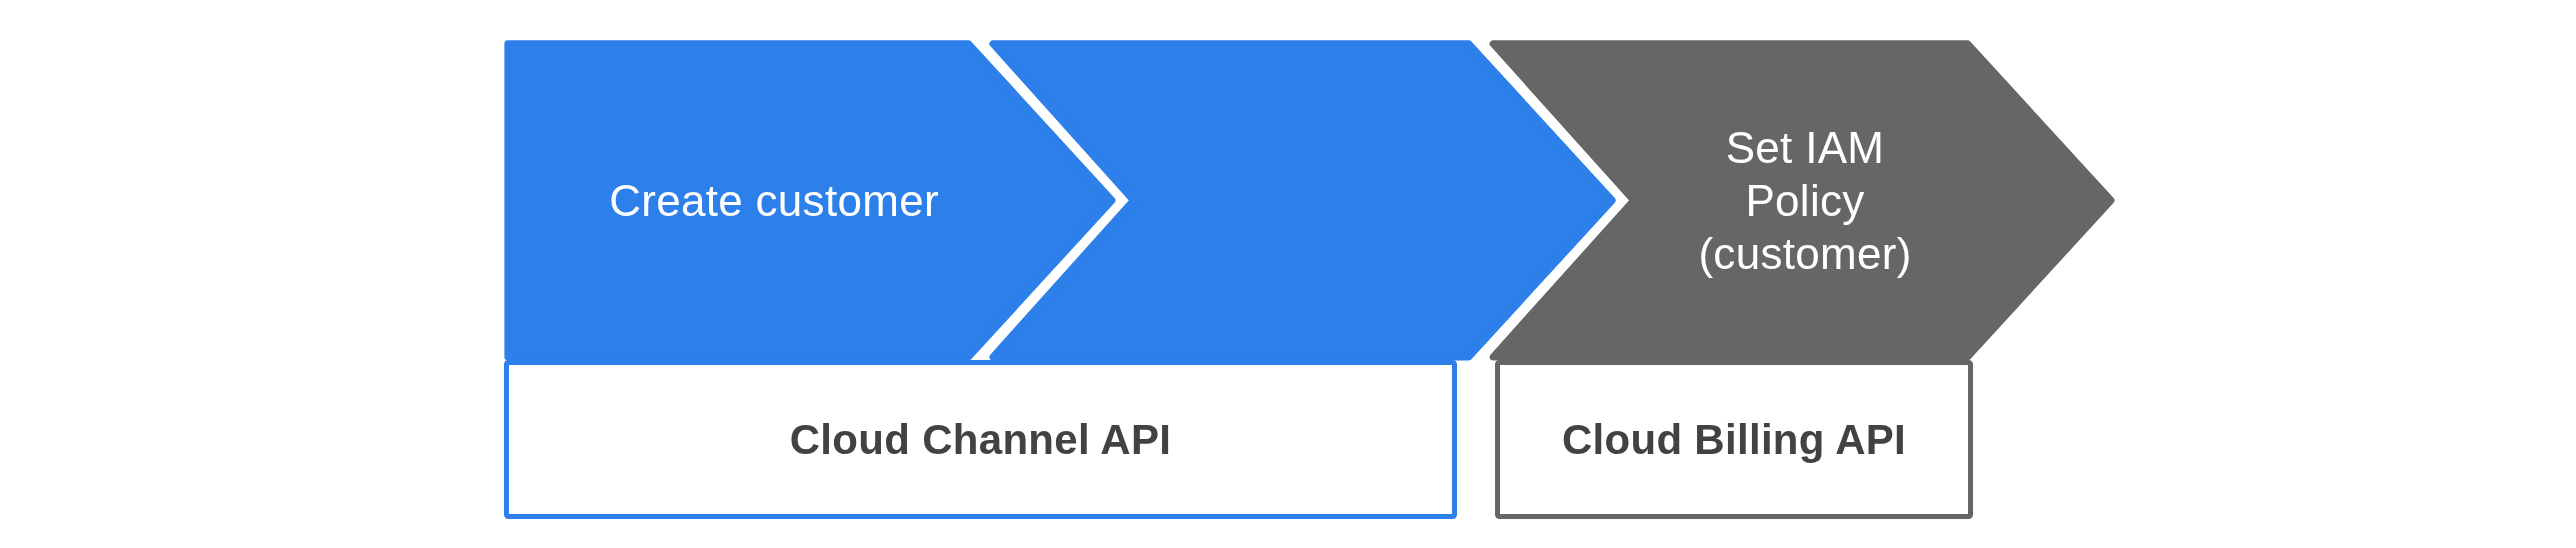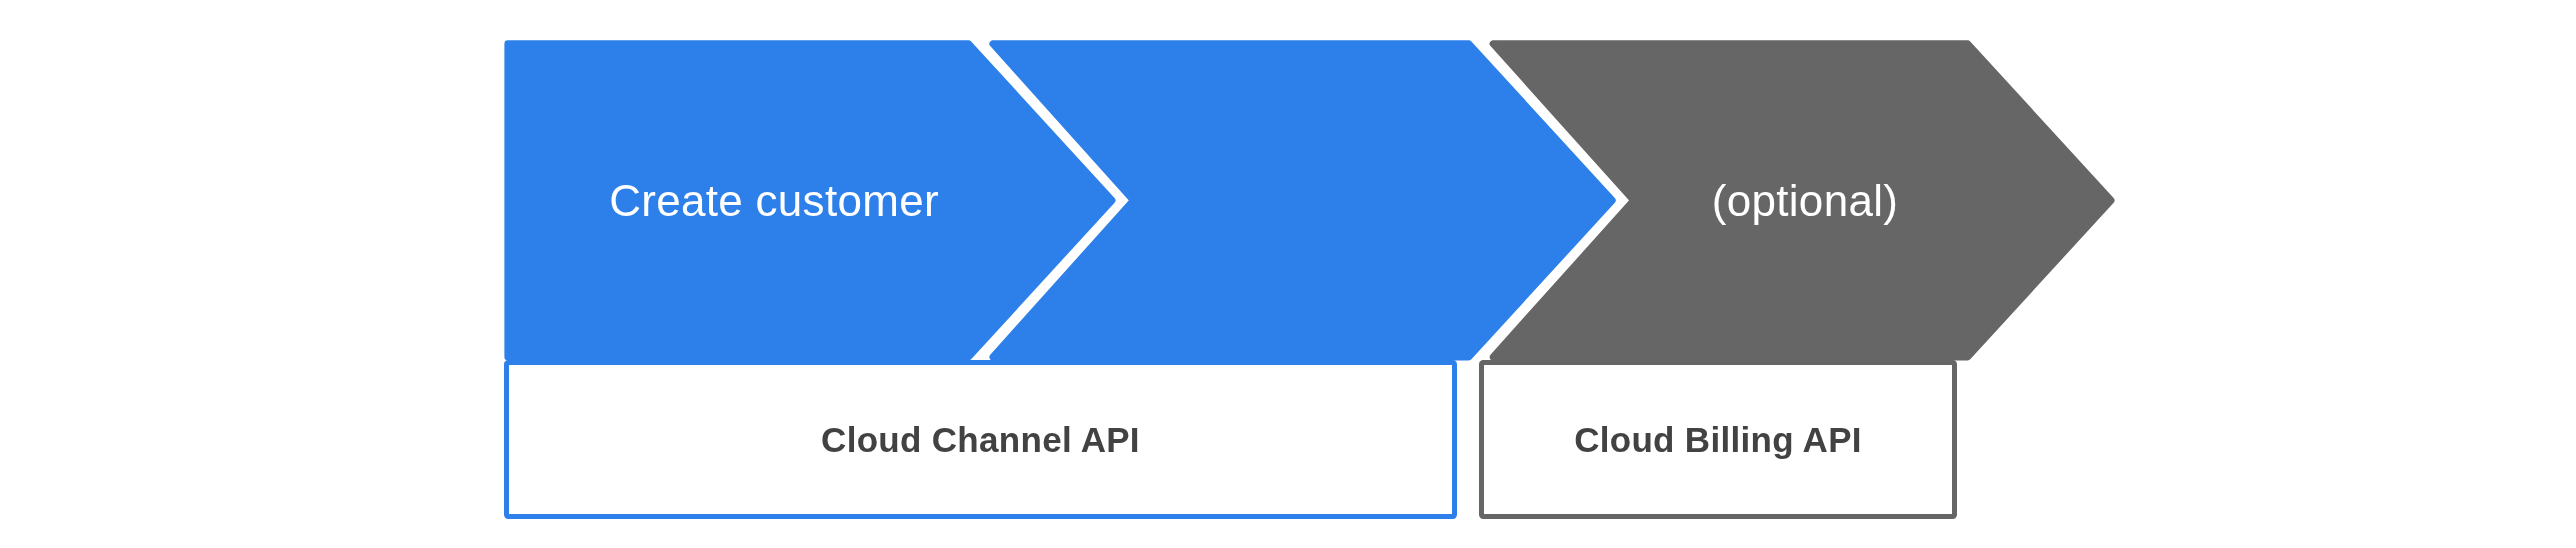--- a/index.html
+++ b/index.html
@@ -45,21 +45,21 @@
     border-style: solid;
     border-width: 5.5px;
     border-radius: 4.2px;
     background: #ffffff;
     display: flex;
     align-items: center;
     justify-content: center;
     text-align: center;
   }
   .api-box-label {
-    font-size: 35px;
+    font-size: 42px;
     font-weight: 700;
     letter-spacing: 0.3px;
   }
   .box-cloud-channel { left: 504px; width: 953px; }
   .box-cloud-billing { left: 1479px; width: 478px; }
   .label-create-customer { left: 504px; width: 540px; }
   .label-create-entitlement { left: 1059px; width: 492px; }
   .label-set-iam-policy { left: 1559px; width: 492px; }
 </style>
 </head>
@@ -74,25 +74,27 @@
   </svg>
 
   <div class="arrow-label label-create-customer" style="color: rgb(255, 255, 255);">
     <div>Create customer</div>
   </div>
 
   <div class="arrow-label label-create-entitlement" style="color: rgb(255, 255, 255);">
   </div>
 
   <div class="arrow-label label-set-iam-policy" style="color: rgb(255, 255, 255);">
-    <div>(optional)</div>
+    <div>Set IAM</div>
+    <div>Policy</div>
+    <div>(customer)</div>
   </div>
 
   <div class="api-box box-cloud-channel" style="border-color: rgb(45, 127, 234);">
     <div class="api-box-label" style="color: rgb(66, 66, 66);">Cloud Channel API</div>
   </div>
 
-  <div class="api-box box-cloud-billing" style="border-color: rgb(102, 102, 102);">
+  <div class="api-box box-cloud-billing" style="border-color: rgb(102, 102, 102); margin-left: 16px;">
     <div class="api-box-label" style="color: rgb(66, 66, 66);">Cloud Billing API</div>
   </div>
 
 </div>
 
 
 </body></html>

